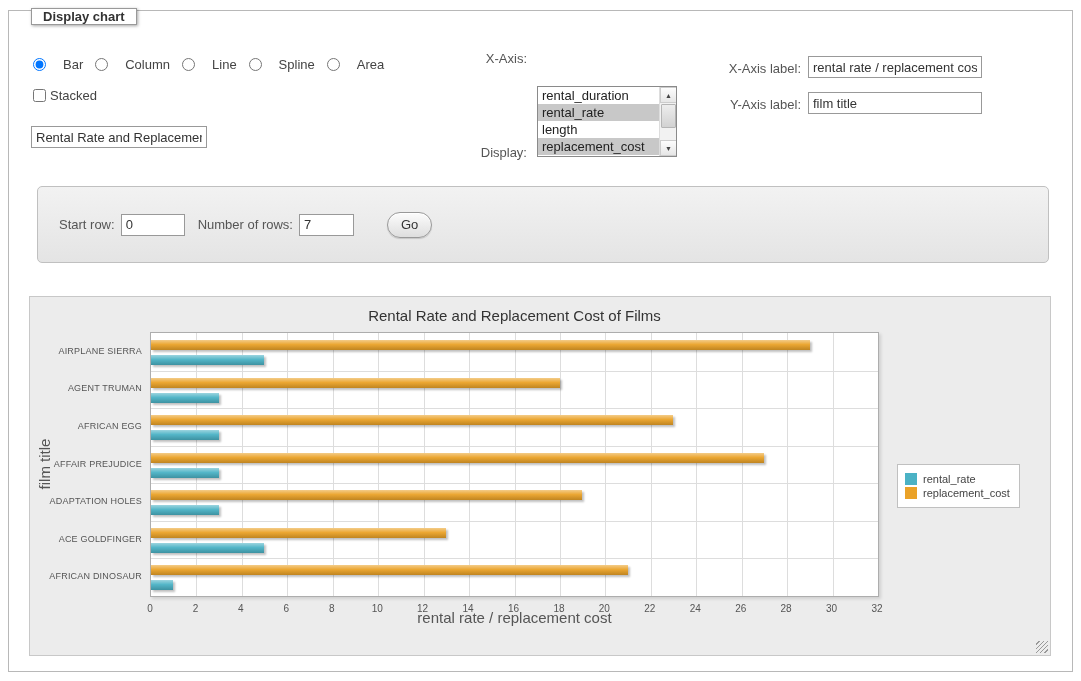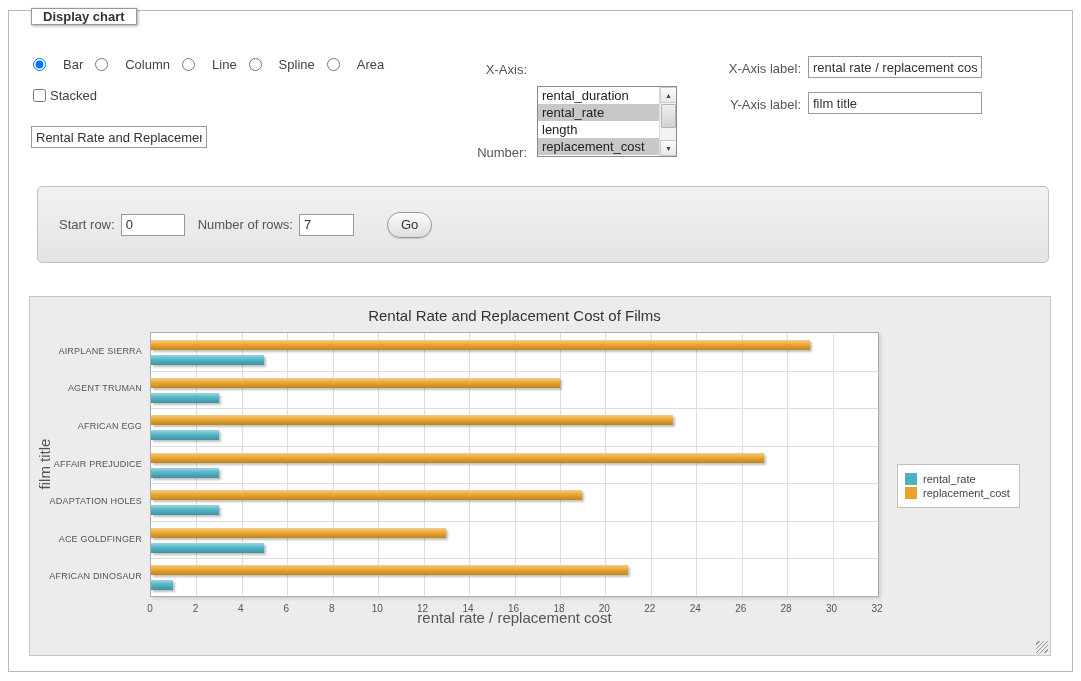--- a/index.html
+++ b/index.html
@@ -21,21 +21,21 @@
   .stacked-row { position:absolute; left:24px; top:77px; display:flex;
     align-items:center; font-size:13px; color:#444; }
   .stacked-row span { margin-left:4px; }
 
   .text-input { border:1px solid #999; background:#fff; font-size:13px;
     color:#333; padding:2px 4px; height:22px;
     font-family:"Liberation Sans", sans-serif; }
   .title-input { position:absolute; left:22px; top:115px; width:176px; }
 
   .ctl-label { position:absolute; font-size:13px; color:#555; text-align:right; }
-  .xaxis-label { left:420px; top:51px; width:98px; }
+  .xaxis-label { left:420px; top:40px; width:98px; }
   .series-label { left:420px; top:134px; width:98px; }
   .xfield-label { left:670px; top:50px; width:122px; }
   .yfield-label { left:670px; top:86px; width:122px; }
 
   .xaxis-select { position:absolute; left:524px; top:46px; width:151px; height:24px;
     font-size:13px; color:#333; border:1px solid #999; background:#fff;
     font-family:"Liberation Sans", sans-serif; }
 
   .listbox { position:absolute; left:528px; top:75px; width:140px; height:71px;
     border:1px solid #8a8a8a; background:#fff; overflow:hidden; }
@@ -134,21 +134,21 @@
 
   <label class="stacked-row">
     <input type="checkbox" style="">
     <span>Stacked</span>
   </label>
 
   <input class="text-input title-input" value="Rental Rate and Replacement Cost of Films" style="">
 
   <span class="ctl-label xaxis-label">X-Axis:</span>
 
-  <span class="ctl-label series-label">Number:</span>
+  <span class="ctl-label series-label">Display:</span>
   <div class="listbox">
     <div class="lb-options">
         <div class="lb-option">rental_duration</div>
         <div class="lb-option selected">rental_rate</div>
         <div class="lb-option">length</div>
         <div class="lb-option selected">replacement_cost</div>
       </div>
     <div class="lb-scroll">
       <div class="lb-arrow up">▲</div>
       <div class="lb-thumb"></div>

